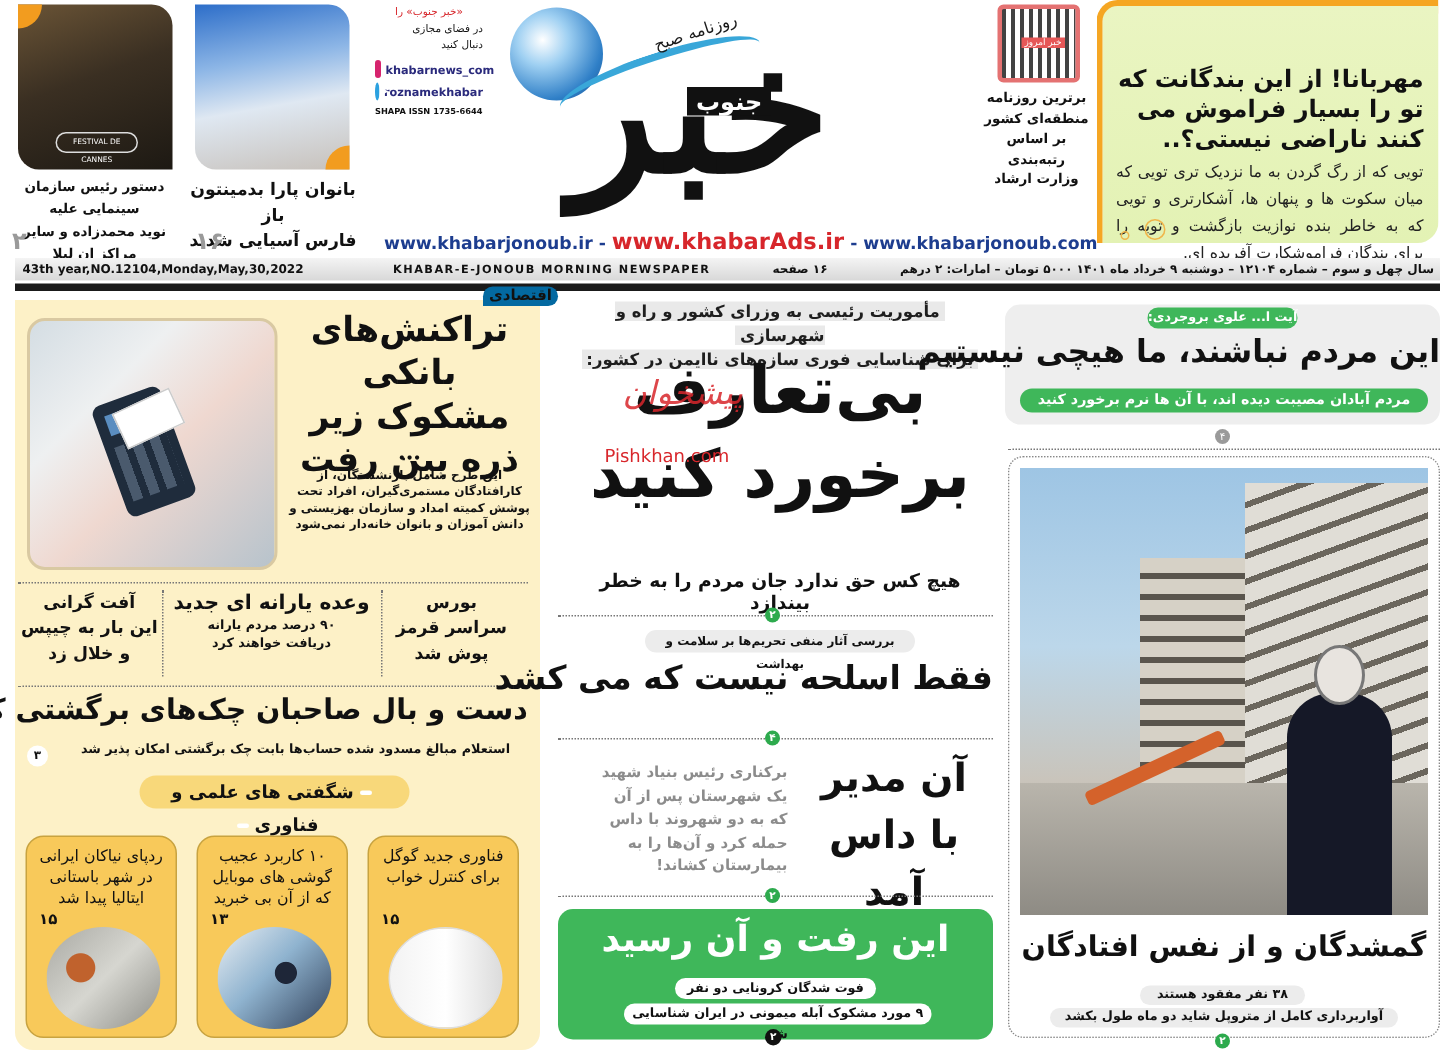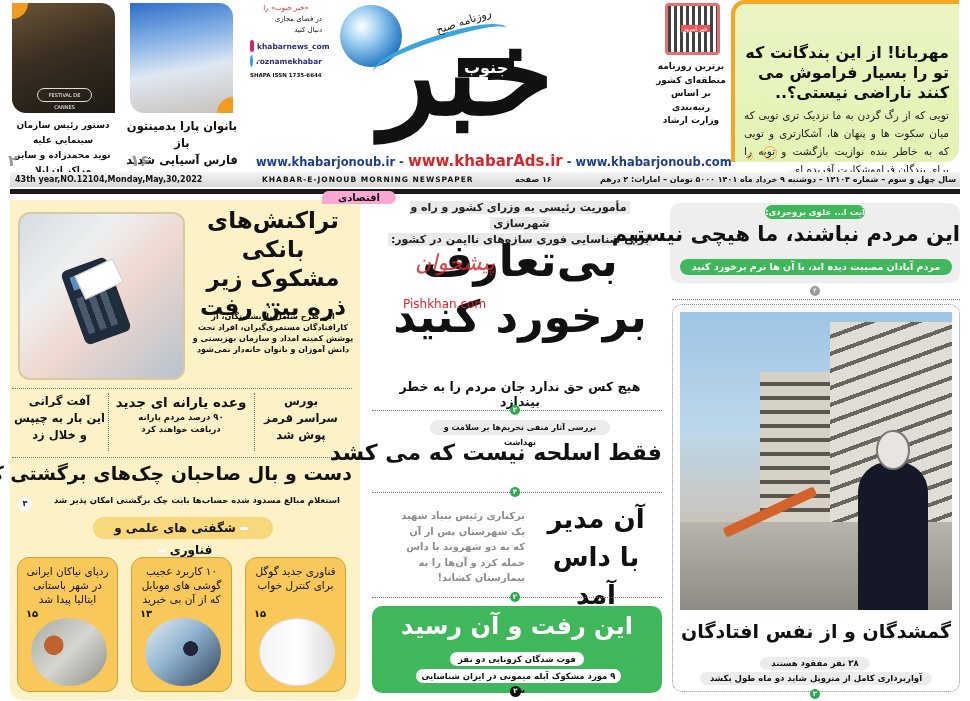--- a/index.html
+++ b/index.html
@@ -47,21 +47,21 @@
   .quote-title { position:absolute; right: 10px; top: 14px; width: 205px; font-size: 16px; font-weight:bold; line-height: 20px; direction: rtl; text-align: right; margin-top: 25px; }
   .quote-body { position:absolute; right: 10px; top: 62px; width: 205px; font-size: 10.5px; line-height: 18px; direction: rtl; text-align: justify; color: #222; margin-top: 40px; }
   .circle-deco { position:absolute; border: 1.5px solid #f0b54a; border-radius: 50%; }
 
   .info-bar { position:absolute; left: 10px; top: 172px; width: 950px; height: 15px;
               background: linear-gradient(180deg,#f4f4f4 0%,#d8d8d8 100%); font-size: 8px; font-weight: bold; line-height: 15px; white-space: nowrap; }
   .black-rule { position:absolute; left: 10px; top: 189px; width: 950px; height: 5px; background:#1a1a1a; }
 
   
   .left-panel { position:absolute; left: 10px; top: 200px; width: 350px; height: 500px; background: #fdf1c7; border-radius: 0 0 12px 12px; }
-  .eco-badge { position:absolute; left: 322px; top: 191px; background:#f9a8d4; padding: 1px 16px; font-size: 10px; font-weight: bold; border-radius: 12px 12px 12px 0; direction: rtl; }
+  .eco-badge { position:absolute; left: 322px; top: 191px; background:#0369a1; padding: 1px 4px; font-size: 10px; font-weight: bold; border-radius: 12px 12px 12px 0; direction: rtl; }
   .card-photo { position:absolute; left: 18px; top: 212px; width: 167px; height: 168px; border-radius: 12px; border: 2px solid #d9c9a2; overflow: hidden;
                 background: linear-gradient(135deg,#d4dde3 0%,#eef0f1 30%,#efd8d0 55%,#b7c3cc 100%); }
   .pos-device { position:absolute; left: 52px; top: 48px; width: 48px; height: 78px; background: #1f2c3c; border-radius: 6px; transform: rotate(-20deg); }
   .pos-screen { position:absolute; left: 7px; top: 8px; width: 34px; height: 14px; background:#5a8dc0; }
   .pos-card { position:absolute; left: 58px; top: 52px; width: 42px; height: 26px; background:#fff; border:1px solid #ccc; transform: rotate(-25deg); }
   .pos-keys { position:absolute; left: 6px; top: 30px; width: 36px; height: 38px; background: repeating-linear-gradient(90deg,#4a5a6d 0 7px,#1f2c3c 7px 12px); }
 
   .headline-bank { position:absolute; left: 192px; top: 206px; width: 162px; font-size: 23px; font-weight: bold; line-height: 29px; text-align: center; direction: rtl; }
   .bank-sub { position:absolute; left: 192px; top: 300px; width: 162px; font-size: 8px; font-weight: bold; line-height: 11px; text-align: center; direction: rtl; }
   .dotted-h { position:absolute; height: 0; border-top: 1px dotted #777; }

